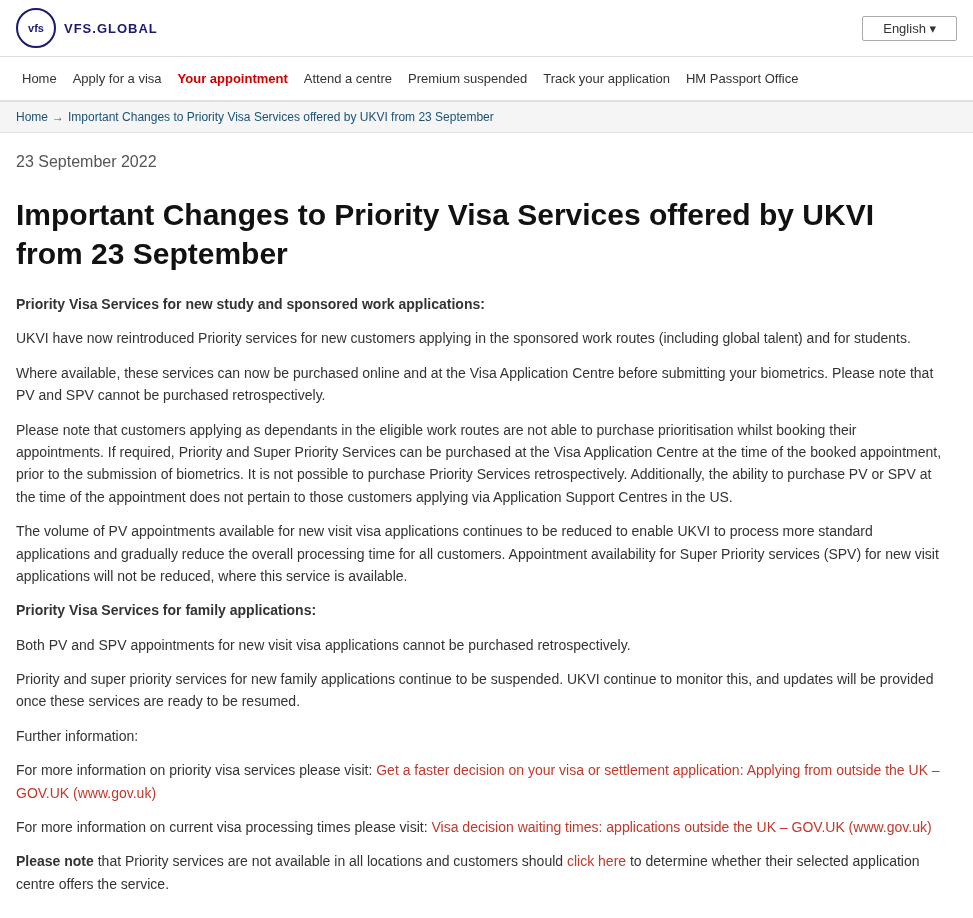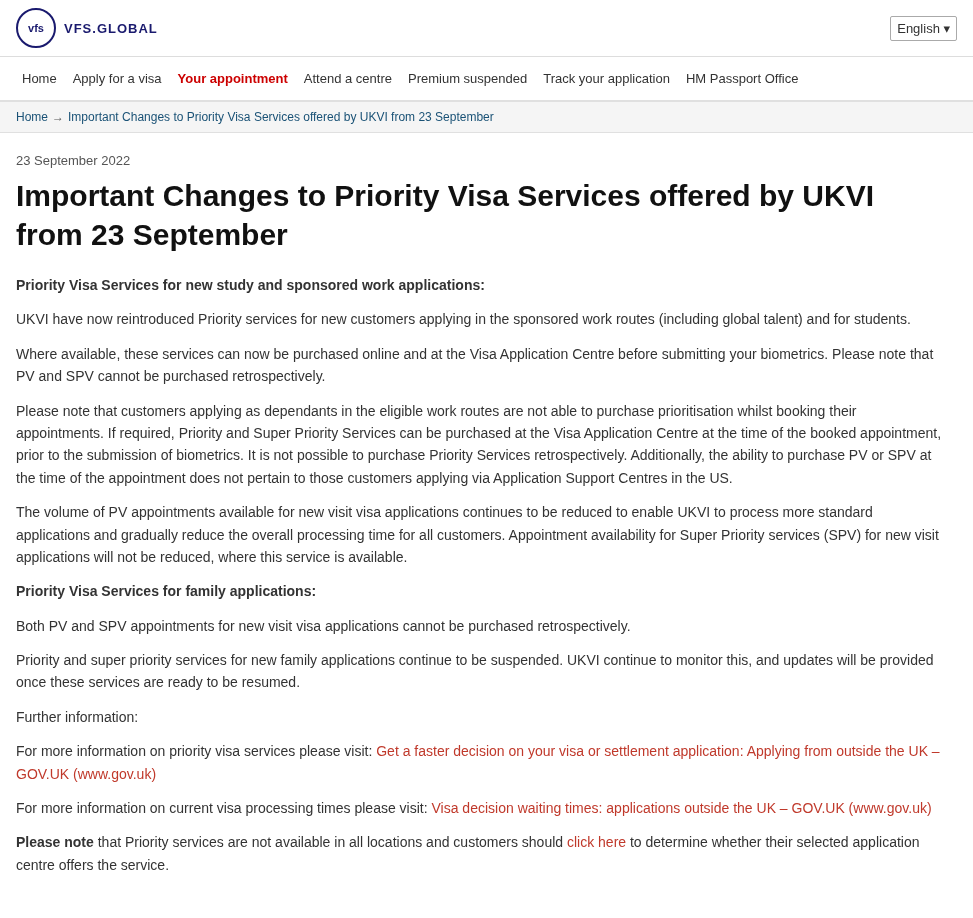--- a/index.html
+++ b/index.html
@@ -33,21 +33,21 @@
     }
     .logo-text {
       font-size: 13px;
       font-weight: bold;
       color: #1a1a6e;
       letter-spacing: 1px;
     }
     .lang-btn {
       border: 1px solid #aaa;
       background: #fff;
-      padding: 4px 6px;
+      padding: 4px 20px;
       font-size: 13px;
       cursor: pointer;
       border-radius: 2px;
       color: #333;
     }
 
     
     .nav {
       display: flex;
       align-items: center;
@@ -77,23 +77,23 @@
     }
     .breadcrumb a { color: #1a5276; text-decoration: none; font-size: 12px; }
     .breadcrumb span { color: #555; font-size: 12px; }
 
     
     .main {
       padding: 20px 16px 40px 16px;
       max-width: 960px;
     }
     .date {
-      font-size: 13px;
+      font-size: 16px;
       color: #555;
-      margin-bottom: 8px;
+      margin-bottom: 24px;
     }
     h1 {
       font-size: 30px;
       font-weight: bold;
       color: #111;
       margin-bottom: 20px;
       line-height: 1.3;
     }
     .content p {
       font-size: 14px;

